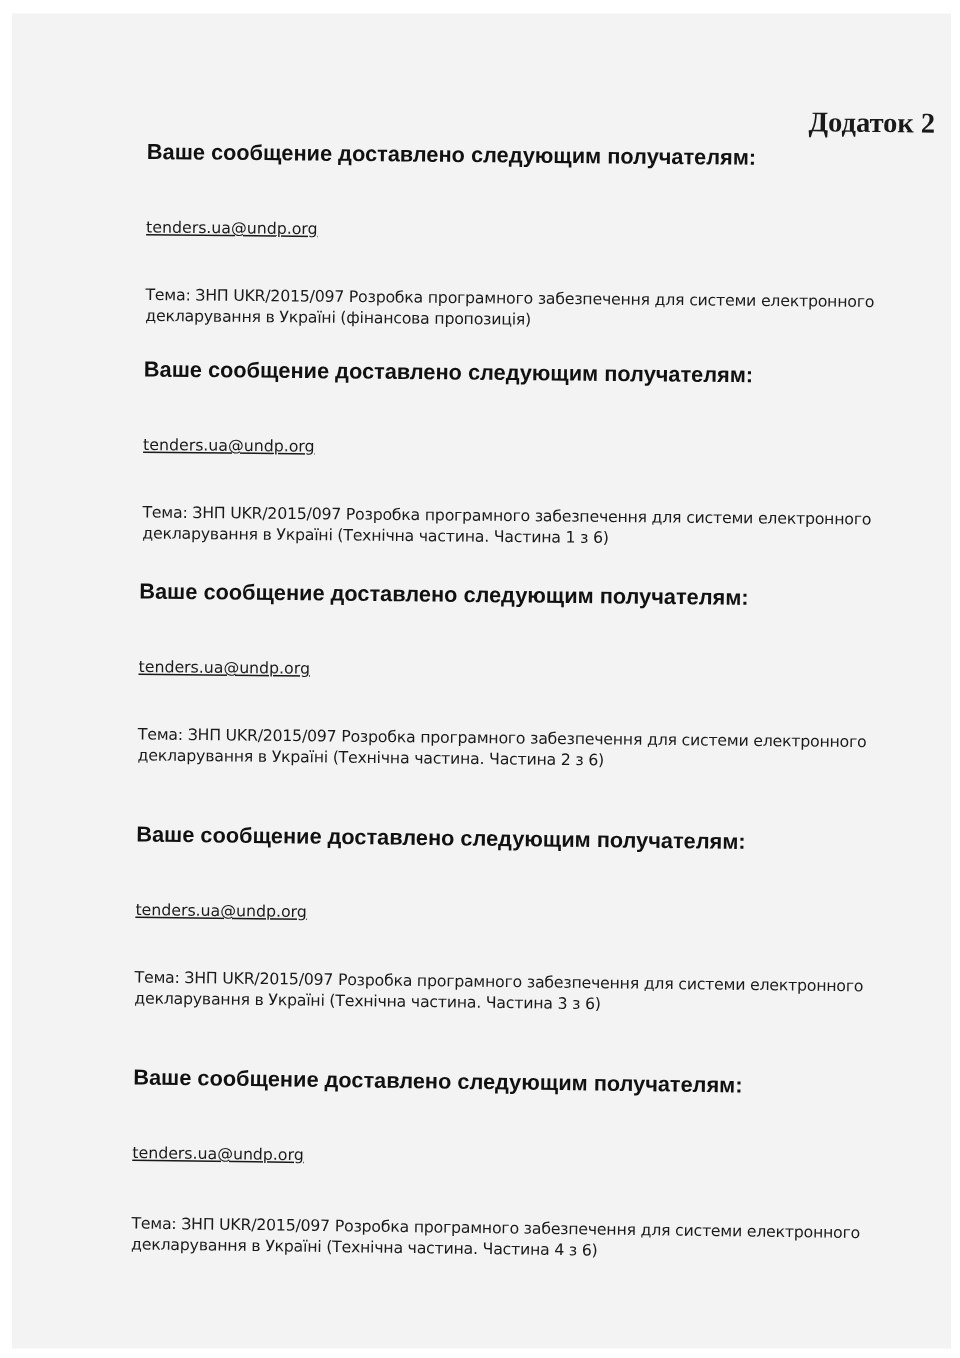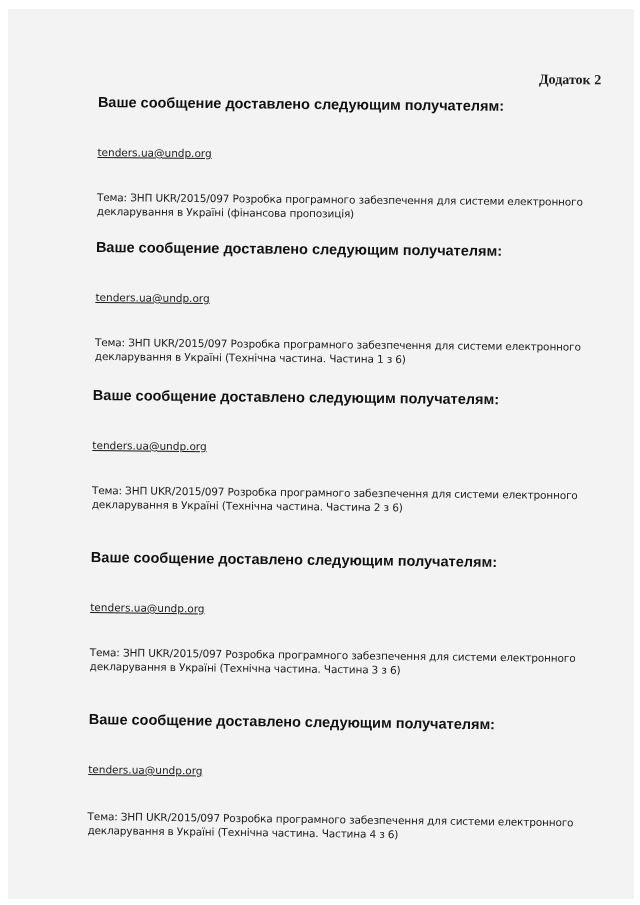--- a/index.html
+++ b/index.html
@@ -22,21 +22,21 @@
       width: 626px;
       height: 890px;
       background: #f3f3f3;
     }
     .appendix {
       position: absolute;
       left: 539px;
       top: 72px;
       font-family: "Liberation Serif", serif;
       font-weight: bold;
-      font-size: 14px;
+      font-size: 19px;
       color: #1a1a1a;
       transform: rotate(0.6deg);
     }
     .block {
       position: absolute;
       width: 470px;
       transform-origin: left top;
     }
     .heading {
       font-family: "Liberation Sans", sans-serif;

